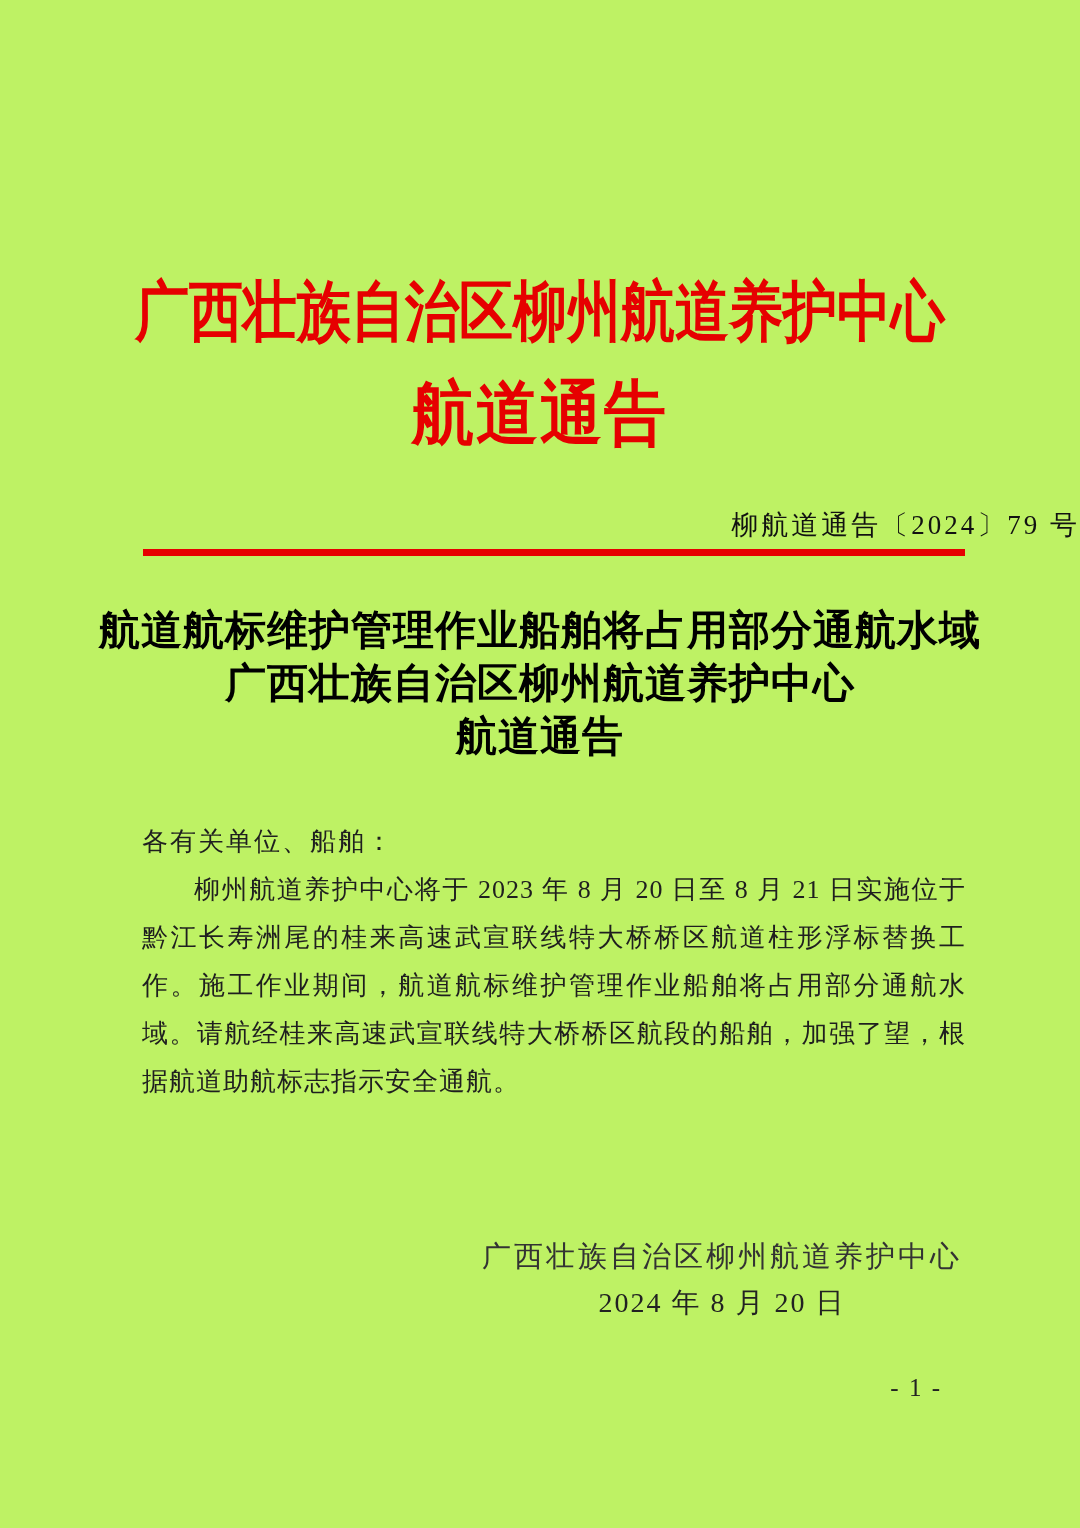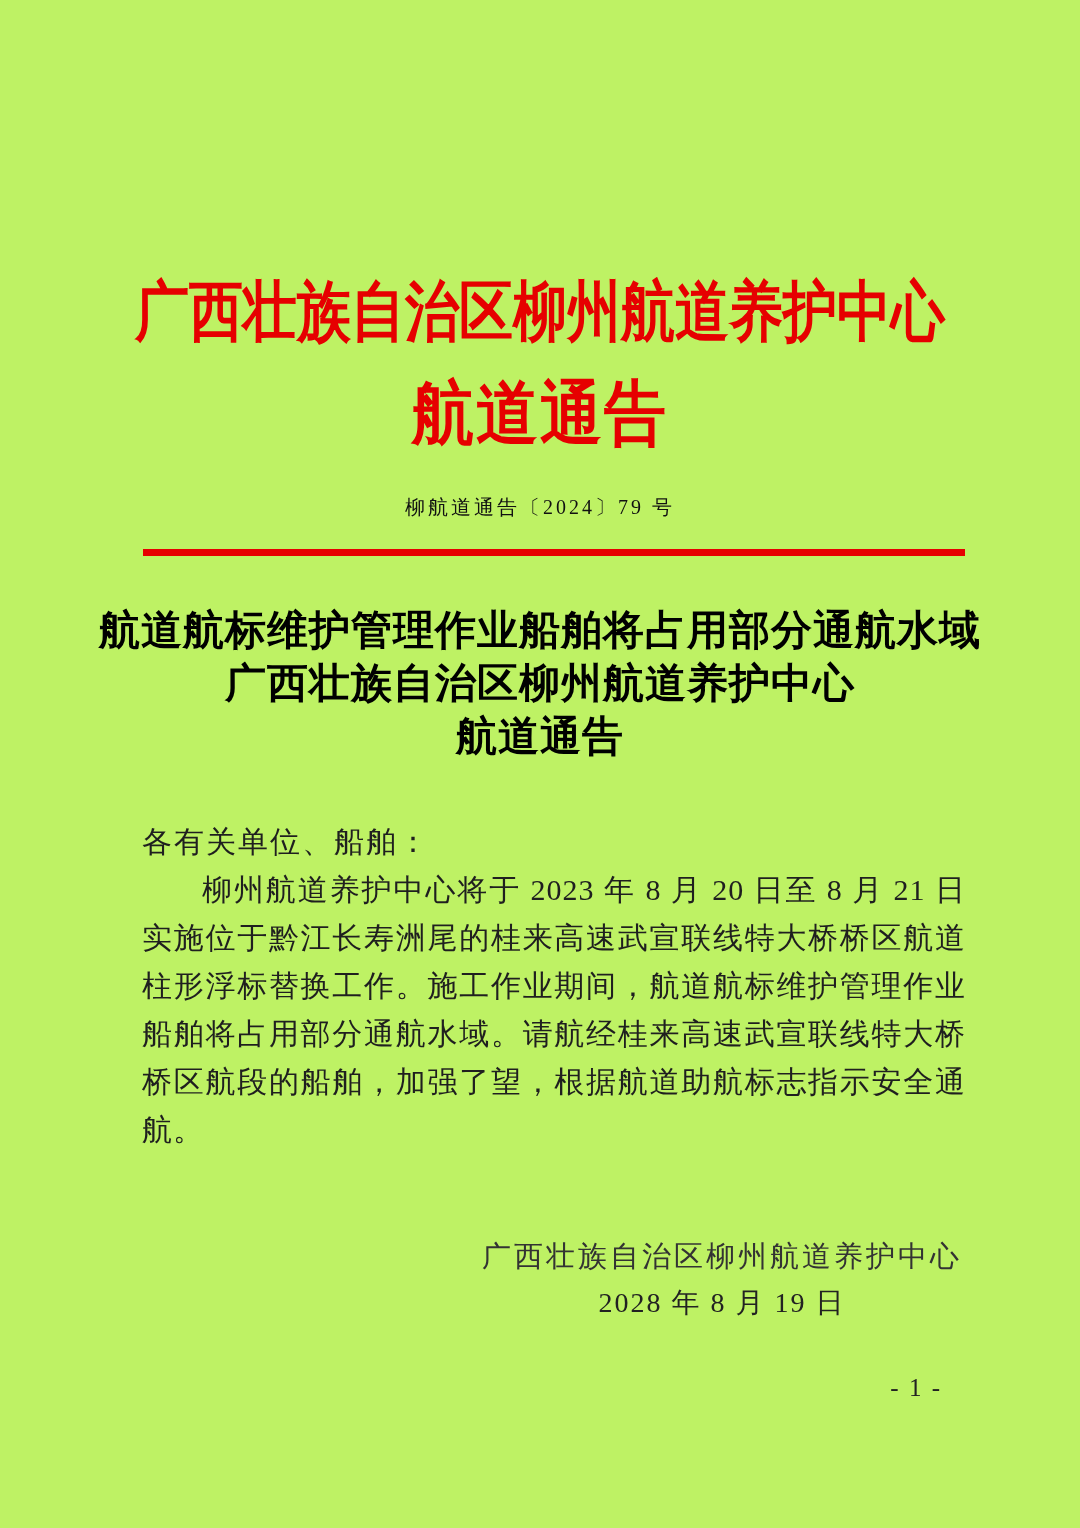--- a/index.html
+++ b/index.html
@@ -26,43 +26,43 @@
   .red-type {
     position:absolute; top:366px; left:0; width:100%;
     text-align:center;
     font-size:62px; font-weight:bold;
     color:#e60000;
     letter-spacing:2px;
     transform:scaleY(1.12);
     transform-origin:center top;
   }
   .doc-number {
-    position:absolute; top:494px; left:0; width:100%;
-    text-align:center;
-    font-size:20px;
+    position:absolute; top:507px; left:0; width:100%;
+    text-align:right;
+    font-size:27px;
     letter-spacing:3px;
     color:#111111;
   }
   .red-rule {
     position:absolute; top:549px; left:143px;
     width:822px; height:7px;
     background:#e60000;
   }
   .doc-title {
     position:absolute; top:604px; left:0; width:100%;
     text-align:center;
     font-size:41px; font-weight:bold;
     line-height:53px;
     color:#000000;
     letter-spacing:1px;
   }
   .body-block {
     position:absolute; top:818px; left:142px;
     width:824px;
-    font-size:30px;
+    font-size:26px;
     line-height:48px;
     color:#1f1f1f;
   }
   .body-block .salutation { letter-spacing:2px; }
   .body-block .para {
     text-indent:2em;
     text-align:justify;
     text-justify:inter-ideograph;
     letter-spacing:1px;
   }
@@ -109,18 +109,18 @@
     <div>航道通告</div>
   </div>
 
   <div class="body-block">
     <div class="salutation">各有关单位、船舶：</div>
     <p class="para">柳州航道养护中心将于 2023 年 8 月 20 日至 8 月 21 日实施位于黔江长寿洲尾的桂来高速武宣联线特大桥桥区航道柱形浮标替换工作。施工作业期间，航道航标维护管理作业船舶将占用部分通航水域。请航经桂来高速武宣联线特大桥桥区航段的船舶，加强了望，根据航道助航标志指示安全通航。</p>
   </div>
 
   <div class="signature">
     <div class="sig-org">广西壮族自治区柳州航道养护中心</div>
-    <div class="sig-date">2028 年 8 月 19 日</div>
+    <div class="sig-date">2024 年 8 月 20 日</div>
   </div>
 
   <div class="page-number">- 1 -</div>
 
 </div>
 
 </body></html>

